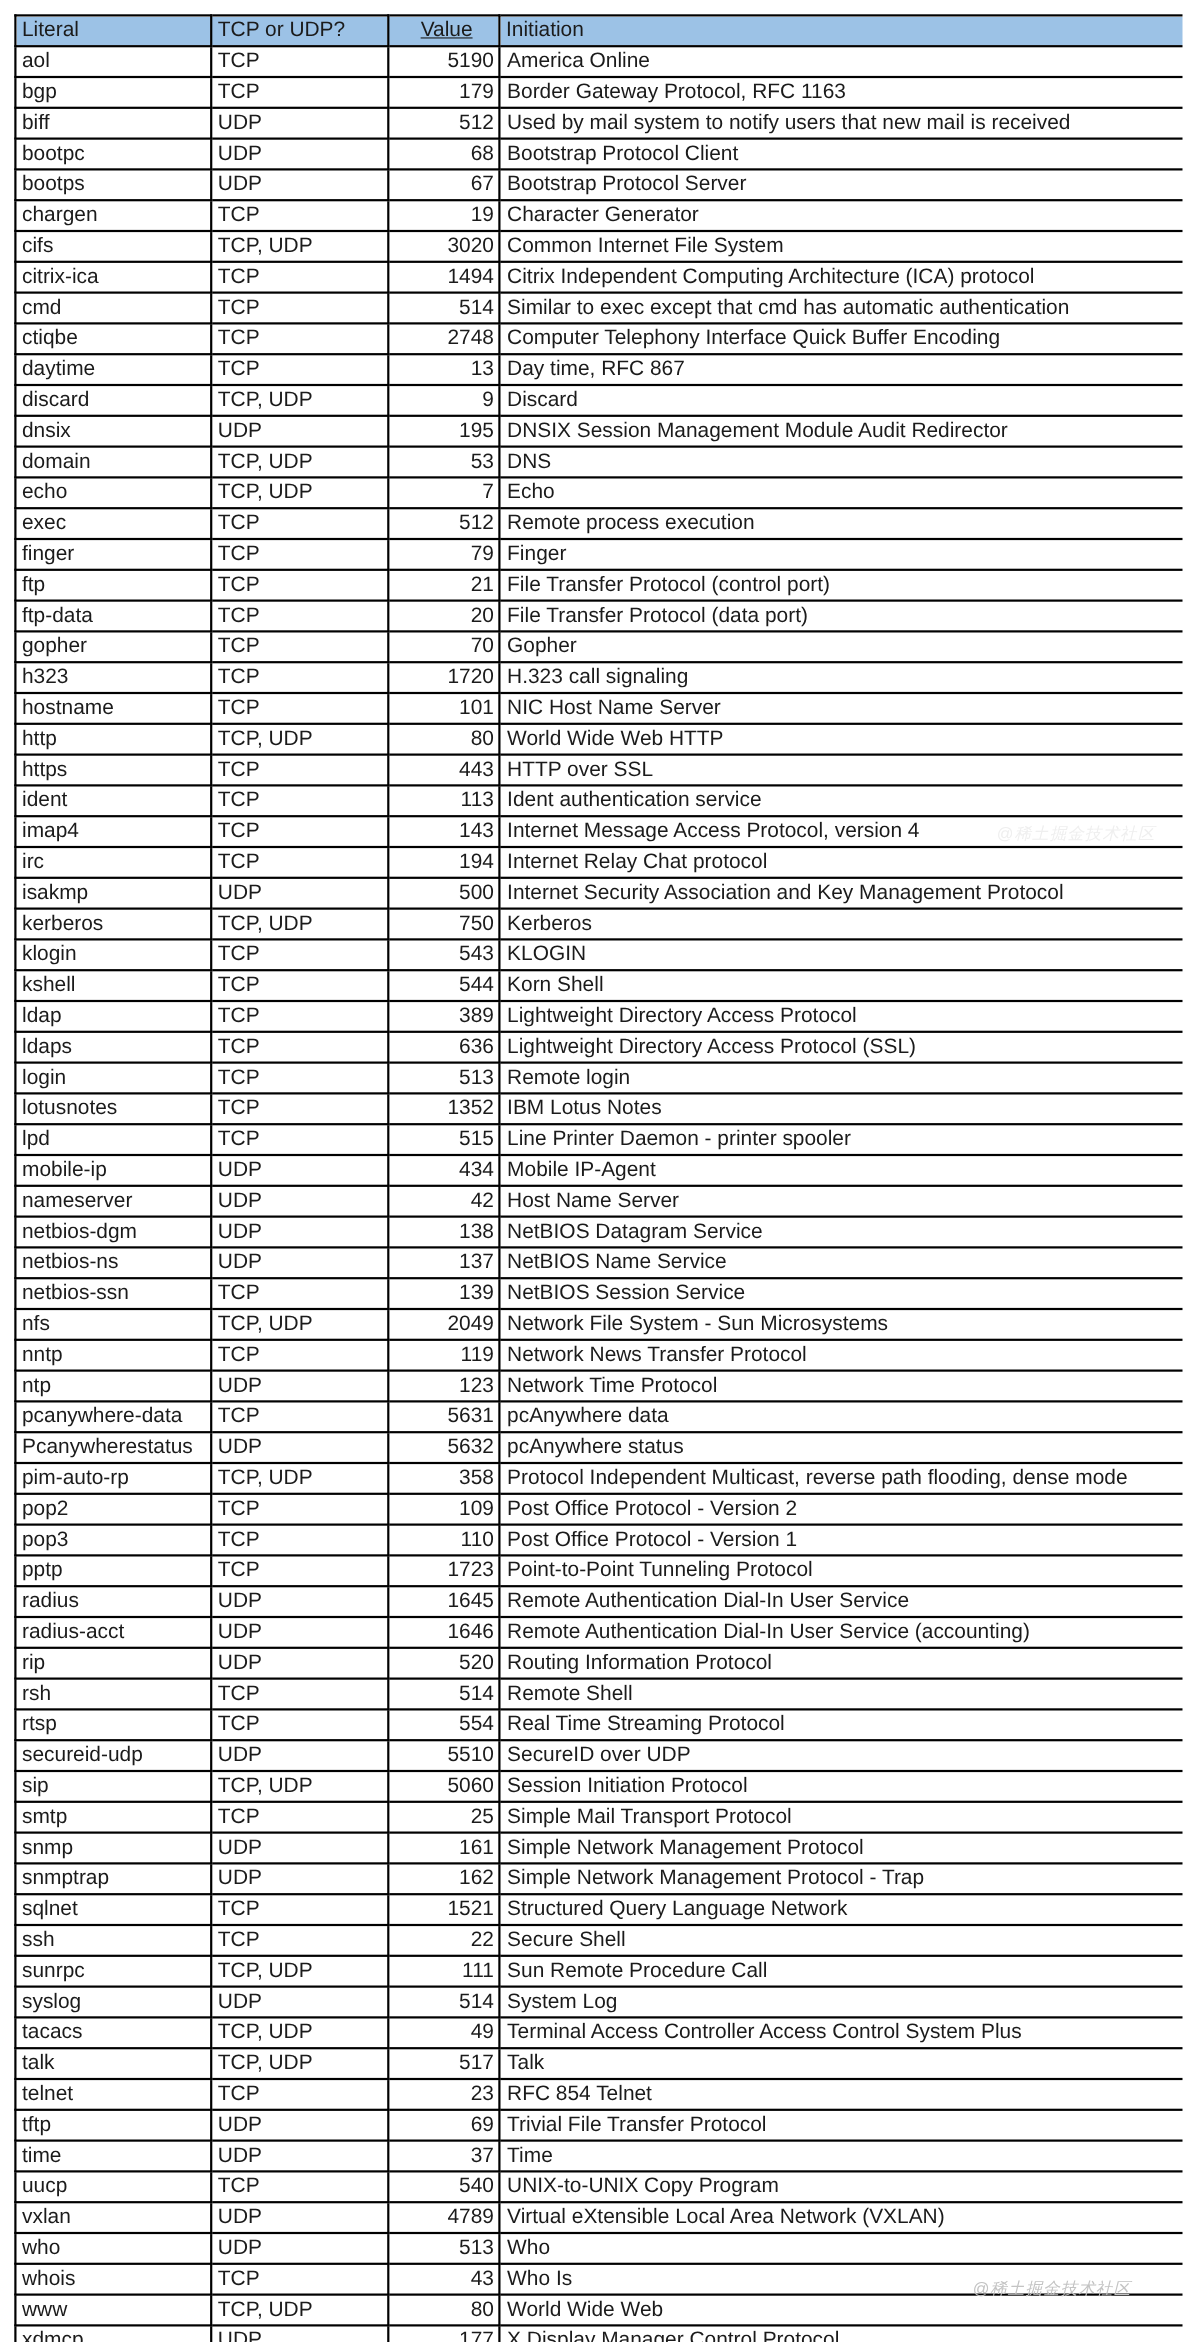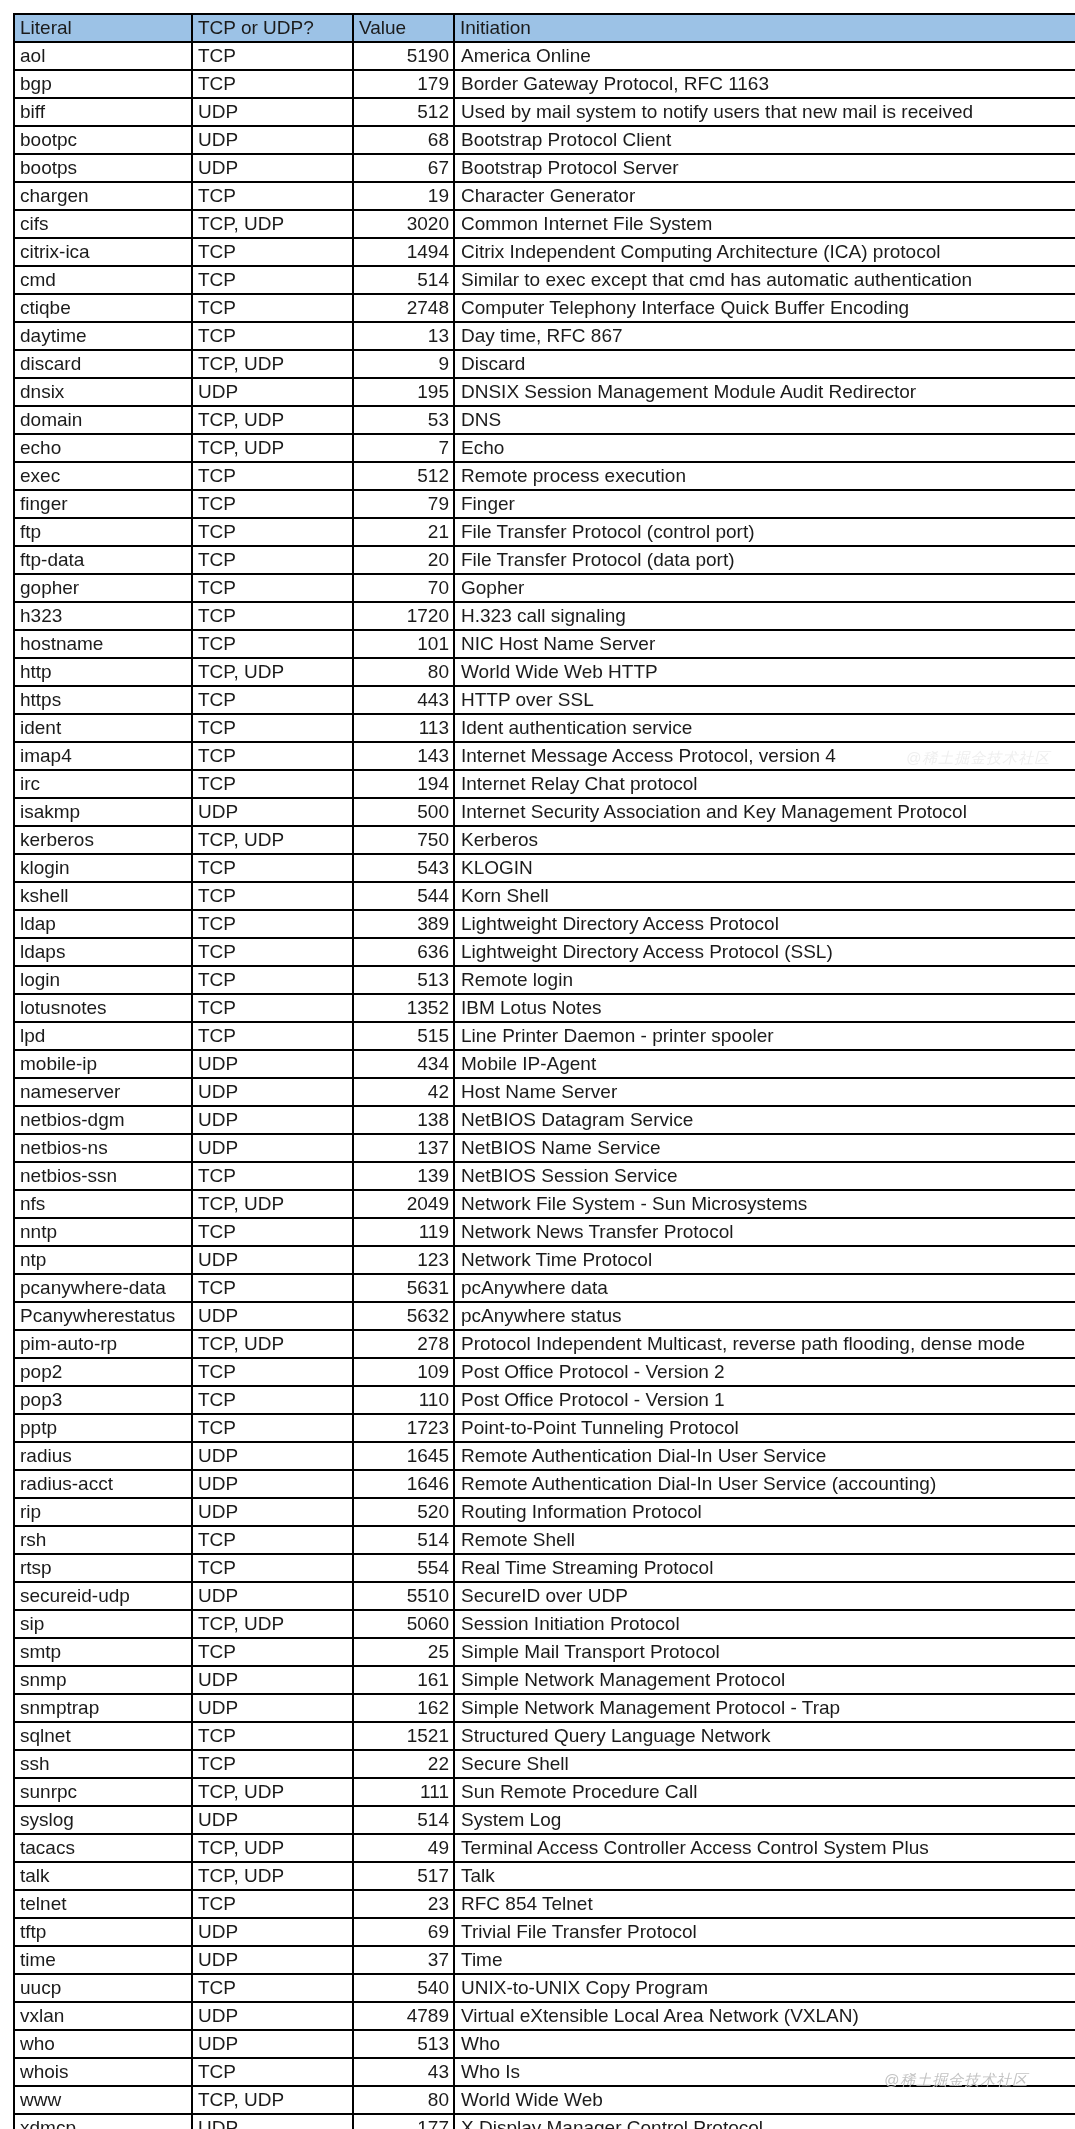--- a/index.html
+++ b/index.html
@@ -33,21 +33,21 @@
   }
   .port-table thead th {
     background: #9CC2E6;
     font-weight: 400;
   }
   .port-table td.col-value {
     text-align: right;
     padding-right: 4px;
     padding-left: 2px;
   }
-  .port-table th.col-value { text-align: left; }
+  .port-table th.col-value { text-align: center; text-decoration: underline; }
   .port-table td.col-desc { padding-left: 6px; }
   .port-table td.col-desc.overflow {
     overflow: visible;
     border-right: none;
   }
   .watermark {
     position: absolute;
     font-size: 15px;
     letter-spacing: 1px;
     color: #c3c3c3;
@@ -348,21 +348,21 @@
   </tr>
       <tr>
     <td class="col-literal">Pcanywherestatus</td>
     <td class="col-protocol">UDP</td>
     <td class="col-value">5632</td>
     <td class="col-desc">pcAnywhere status</td>
   </tr>
       <tr>
     <td class="col-literal">pim-auto-rp</td>
     <td class="col-protocol">TCP, UDP</td>
-    <td class="col-value">278</td>
+    <td class="col-value">358</td>
     <td class="col-desc overflow">Protocol Independent Multicast, reverse path flooding, dense mode</td>
   </tr>
       <tr>
     <td class="col-literal">pop2</td>
     <td class="col-protocol">TCP</td>
     <td class="col-value">109</td>
     <td class="col-desc">Post Office Protocol - Version 2</td>
   </tr>
       <tr>
     <td class="col-literal">pop3</td>

